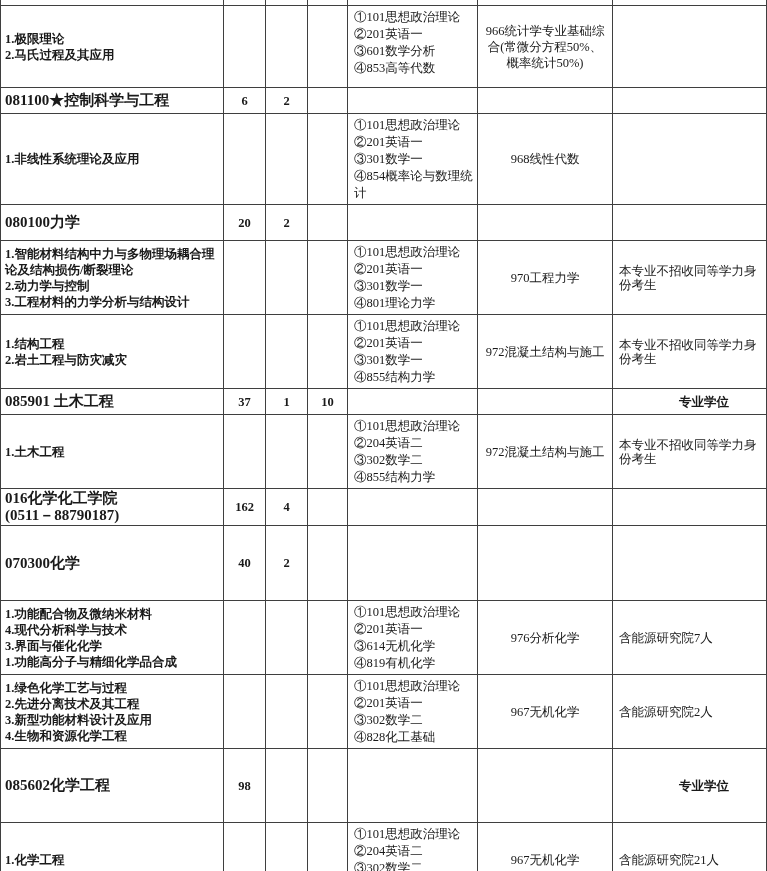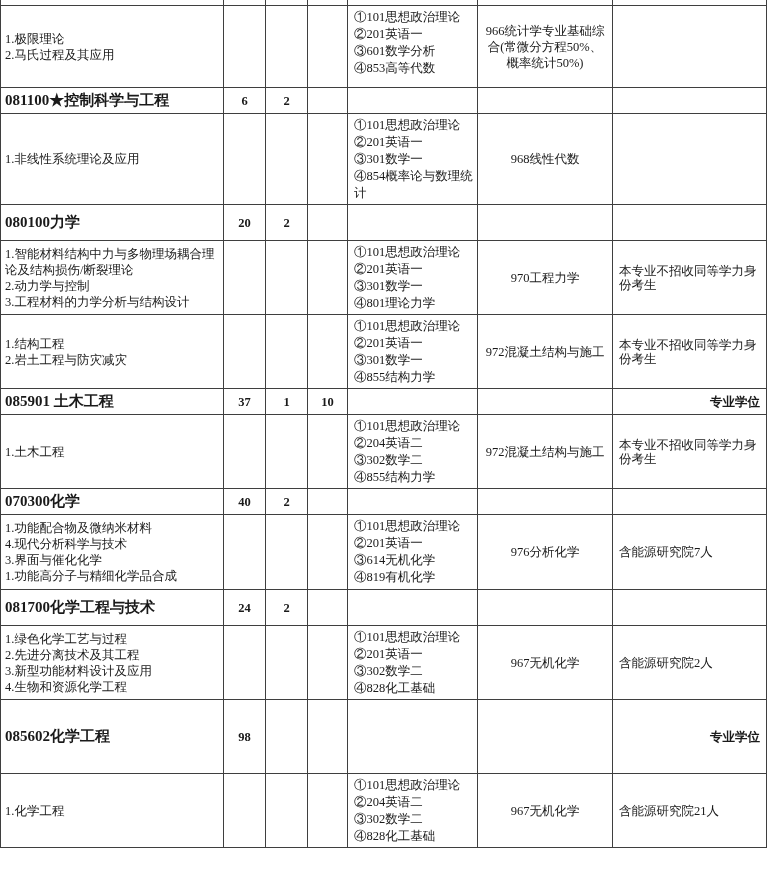--- a/index.html
+++ b/index.html
@@ -24,25 +24,25 @@
   col.c-n2{width:42px}
   col.c-n3{width:40px}
   col.c-exam{width:130px}
   col.c-retest{width:135px}
   col.c-remark{width:154px}
 
   td.num{text-align:center;padding:1px 2px;}
   td.exam{vertical-align:top;padding:3px 2px 2px 6px;line-height:17px;}
   td.retest{padding:1px 6px;line-height:16px;text-align:center;}
   td.remark{padding:1px 6px;line-height:14px;}
-  td.dirs{padding:1px 3px 1px 4px;line-height:16px;}
+  td.dirs{padding:1px 3px 1px 4px;line-height:16px;font-weight:bold;}
 
   tr.section td, tr.college td{font-weight:bold;}
   tr.section td.dirs, tr.college td.dirs{font-size:15px;line-height:17px;}
-  tr.section td.remark{text-align:right;padding-left:35px;}
+  tr.section td.remark{text-align:center;padding-left:35px;}
 
   
   tbody tr:nth-child(1){height:5px}
   tbody tr:nth-child(2){height:82px}
   tbody tr:nth-child(3){height:26px}
   tbody tr:nth-child(4){height:83px}
   tbody tr:nth-child(5){height:36px}
   tbody tr:nth-child(6){height:26px}
   tbody tr:nth-child(7){height:74px}
   tbody tr:nth-child(8){height:26px}
@@ -192,20 +192,32 @@
           <td class="num"></td>
           <td class="exam">
             <div>①101思想政治理论</div>
             <div>②204英语二</div>
             <div>③302数学二</div>
             <div>④855结构力学</div>
           </td>
           <td class="retest">972混凝土结构与施工</td>
           <td class="remark">本专业不招收同等学力身份考生</td>
         </tr>
+        <tr class="college">
+          <td class="dirs">
+            <div>016化学化工学院</div>
+            <div>(0511－88790187)</div>
+          </td>
+          <td class="num">162</td>
+          <td class="num">4</td>
+          <td class="num"></td>
+          <td class="exam"></td>
+          <td class="retest"></td>
+          <td class="remark"></td>
+        </tr>
         <tr class="section">
           <td class="dirs">
             <div>070300化学</div>
           </td>
           <td class="num">40</td>
           <td class="num">2</td>
           <td class="num"></td>
           <td class="exam"></td>
           <td class="retest"></td>
           <td class="remark"></td>
@@ -222,31 +234,20 @@
           <td class="num"></td>
           <td class="exam">
             <div>①101思想政治理论</div>
             <div>②201英语一</div>
             <div>③614无机化学</div>
             <div>④819有机化学</div>
           </td>
           <td class="retest">976分析化学</td>
           <td class="remark">含能源研究院7人</td>
         </tr>
-        <tr class="section">
-          <td class="dirs">
-            <div>081700化学工程与技术</div>
-          </td>
-          <td class="num">24</td>
-          <td class="num">2</td>
-          <td class="num"></td>
-          <td class="exam"></td>
-          <td class="retest"></td>
-          <td class="remark"></td>
-        </tr>
         <tr class="detail">
           <td class="dirs">
             <div>1.绿色化学工艺与过程</div>
             <div>2.先进分离技术及其工程</div>
             <div>3.新型功能材料设计及应用</div>
             <div>4.生物和资源化学工程</div>
           </td>
           <td class="num"></td>
           <td class="num"></td>
           <td class="num"></td>

